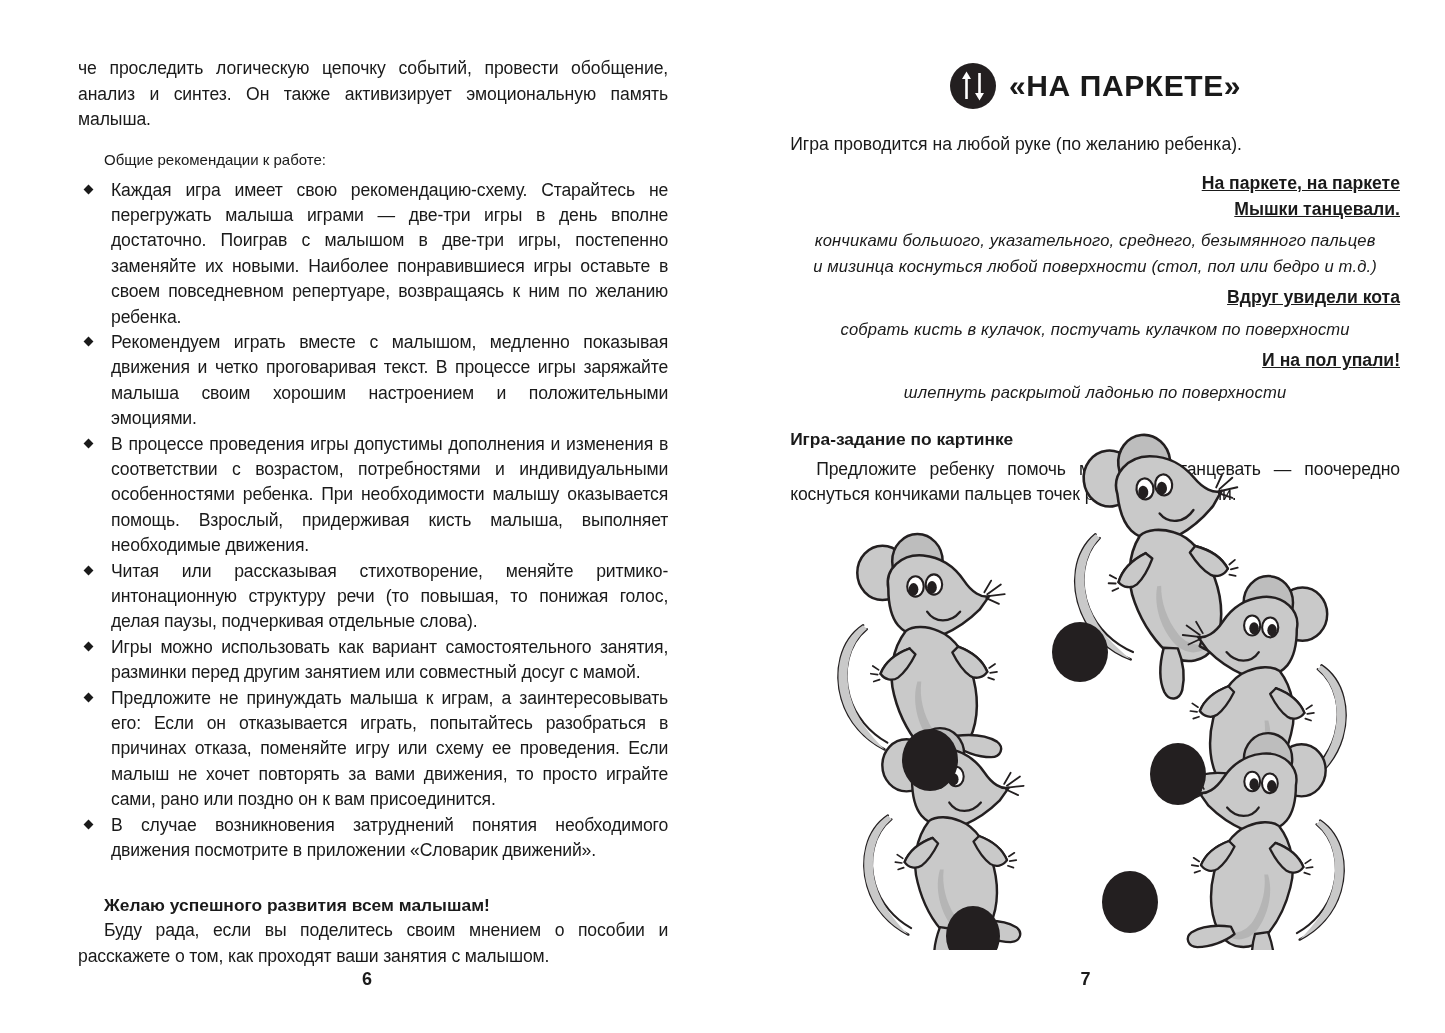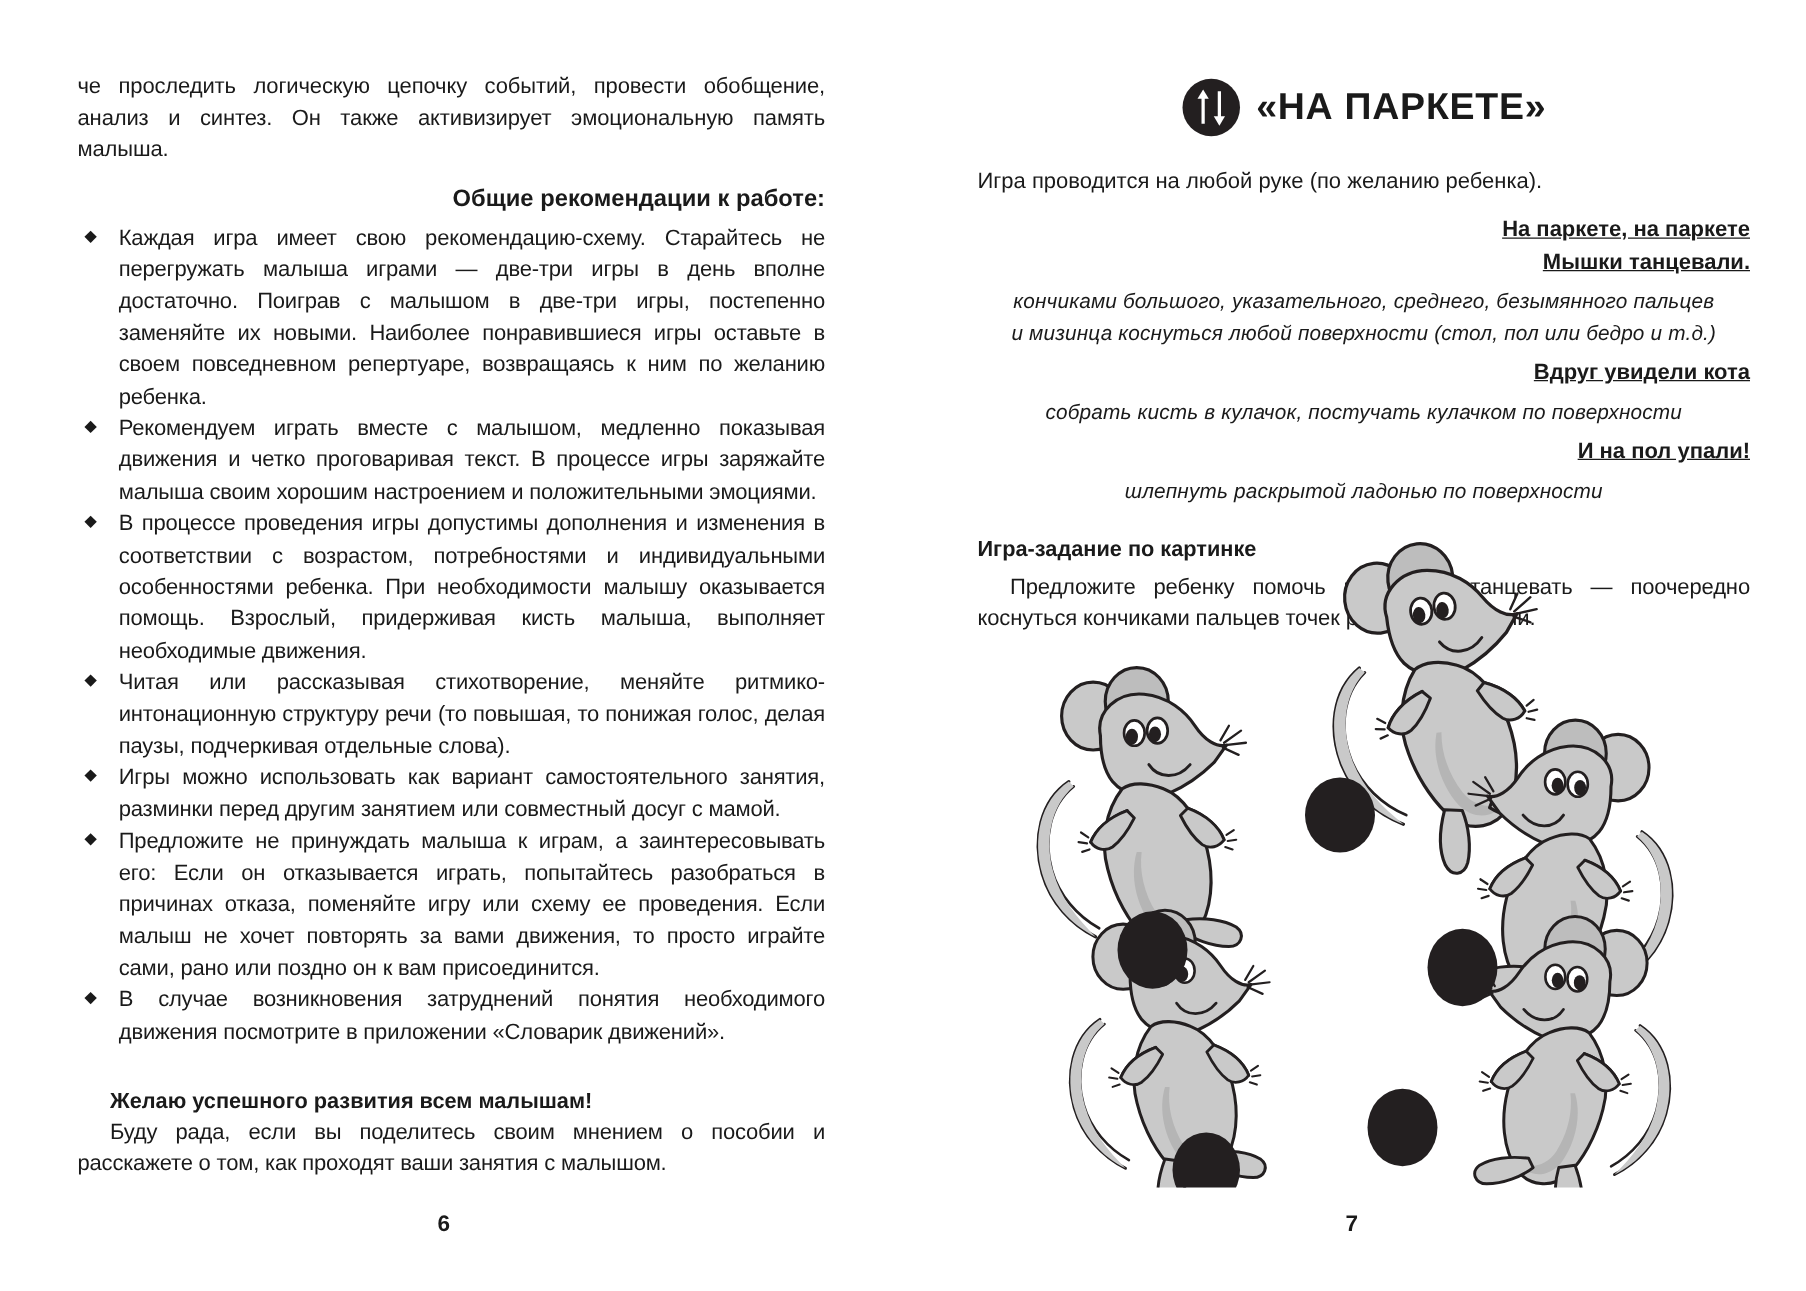--- a/index.html
+++ b/index.html
@@ -20,37 +20,36 @@
     position: absolute;
     inset: 0;
     display: flex;
   }
 
   .page {
     position: relative;
     box-sizing: border-box;
     height: 1033px;
   }
-  .page-left  { width: 722px; padding: 56px 62px 0 62px; }
+  .page-left  { width: 722px; padding: 56px 62px 0 62px; margin-left: 16px; }
   .page-right { width: 723px; padding: 56px 45px 0 60px; }
 
   
   .intro-par {
     font-size: 17.6px;
     line-height: 25.5px;
     text-align: justify;
     margin: 0 0 6px 0;
     letter-spacing: -0.1px;
   }
   .section-head {
-    font-size: 19px;
-    font-weight: bold;
+    font-size: 15px;
+    font-weight: normal;
     margin: 15px 0 6px 26px;
     line-height: 24px;
-    text-align: right;
   }
   .bullet-list {
     list-style: none;
     margin: 0;
     padding: 0;
   }
   .bullet-item {
     position: relative;
     padding-left: 33px;
     font-size: 17.6px;

